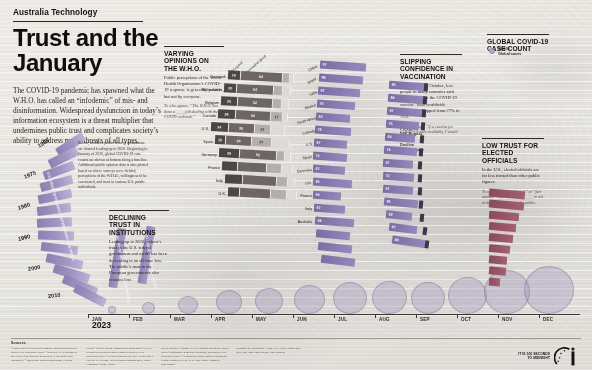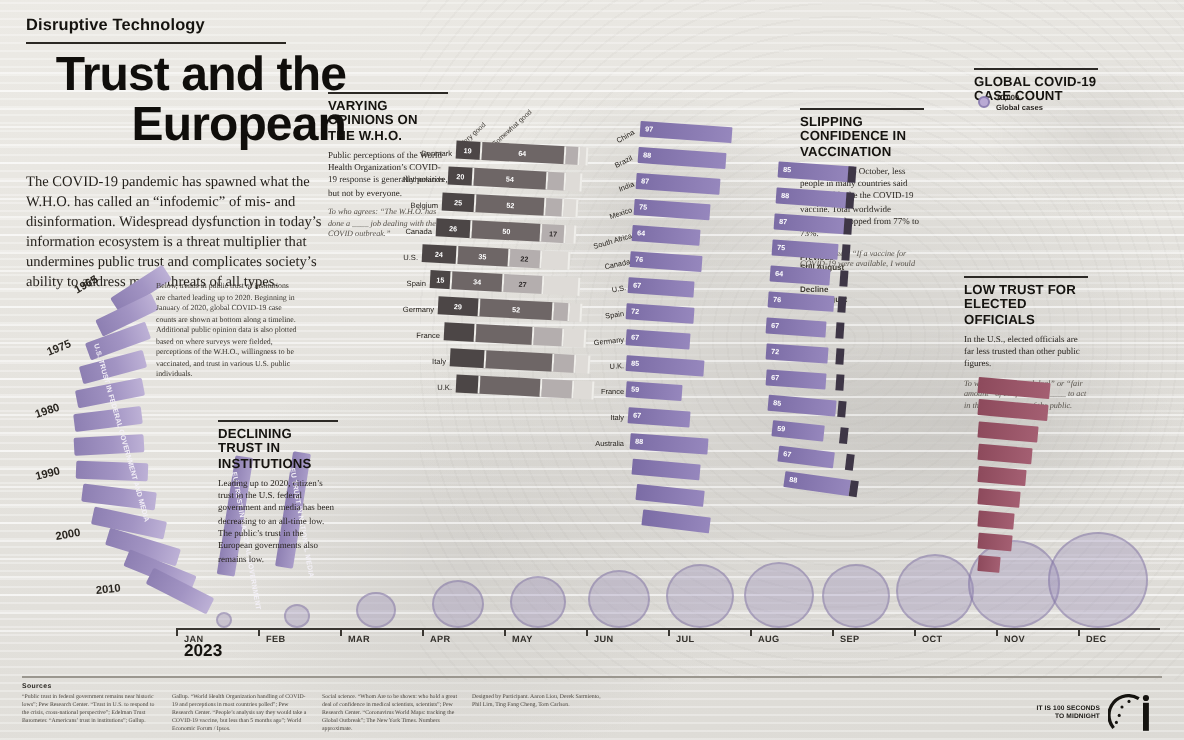--- a/index.html
+++ b/index.html
@@ -39,21 +39,21 @@
   .kicker {
     position: absolute; left: 13px; top: 8px;
     font-size: 8.2px; font-weight: bold; letter-spacing: .01em; color: #15130f;
   }
   .kicker-rule {
     position: absolute; left: 13px; top: 21px; width: 130px; height: 1px; background: #2a2722;
   }
   h1.title {
     position: absolute; left: 13px; top: 25px; width: 160px;
     font-size: 24px; line-height: 1.06; font-weight: bold;
-    letter-spacing: -.018em; color: #100e0b; text-align: right;
+    letter-spacing: -.018em; color: #100e0b;
   }
   .deck {
     position: absolute; left: 13px; top: 86px; width: 148px;
     font-family: "Liberation Serif", serif;
     font-size: 7.3px; line-height: 1.38; color: #231f1a; text-align: left;
   }
 
   
   .panel { position: absolute; }
   .panel .rule { height: 1px; background: #2c2925; margin-bottom: 2.5px; }
@@ -168,25 +168,25 @@
   .clock-mark { position: absolute; right: 10px; top: 347px; width: 28px; height: 20px; }
 </style>
 </head>
 <body>
 
 <div id="poster">
 
   <div class="mapwash"></div>
   <div class="gridlines"></div>
 
-  <div class="kicker">Disruptive Technology</div>
+  <div class="kicker">Australia Technology</div>
   <div class="kicker-rule"></div>
   <h1 class="title">
     <span>Trust and the</span><br>
-    <span>European</span>
+    <span>January</span>
   </h1>
   <p class="deck">The COVID-19 pandemic has spawned what the W.H.O. has called an “infodemic” of mis- and disinformation. Widespread dysfunction in today’s information ecosystem is a threat multiplier that undermines public trust and complicates society’s ability to address major threats of all types.</p>
 
   <div>
     <div class="decade-lab" style="left:38px; top:143px; transform:rotate(-30deg);">1965</div>
     <div class="decade-lab" style="left:24px; top:174px; transform:rotate(-22deg);">1975</div>
     <div class="decade-lab" style="left:18px; top:205px; transform:rotate(-18deg);">1980</div>
     <div class="decade-lab" style="left:18px; top:236px; transform:rotate(-14deg);">1990</div>
     <div class="decade-lab" style="left:28px; top:266px; transform:rotate(-10deg);">2000</div>
     <div class="decade-lab" style="left:48px; top:293px; transform:rotate(-6deg);">2010</div>

